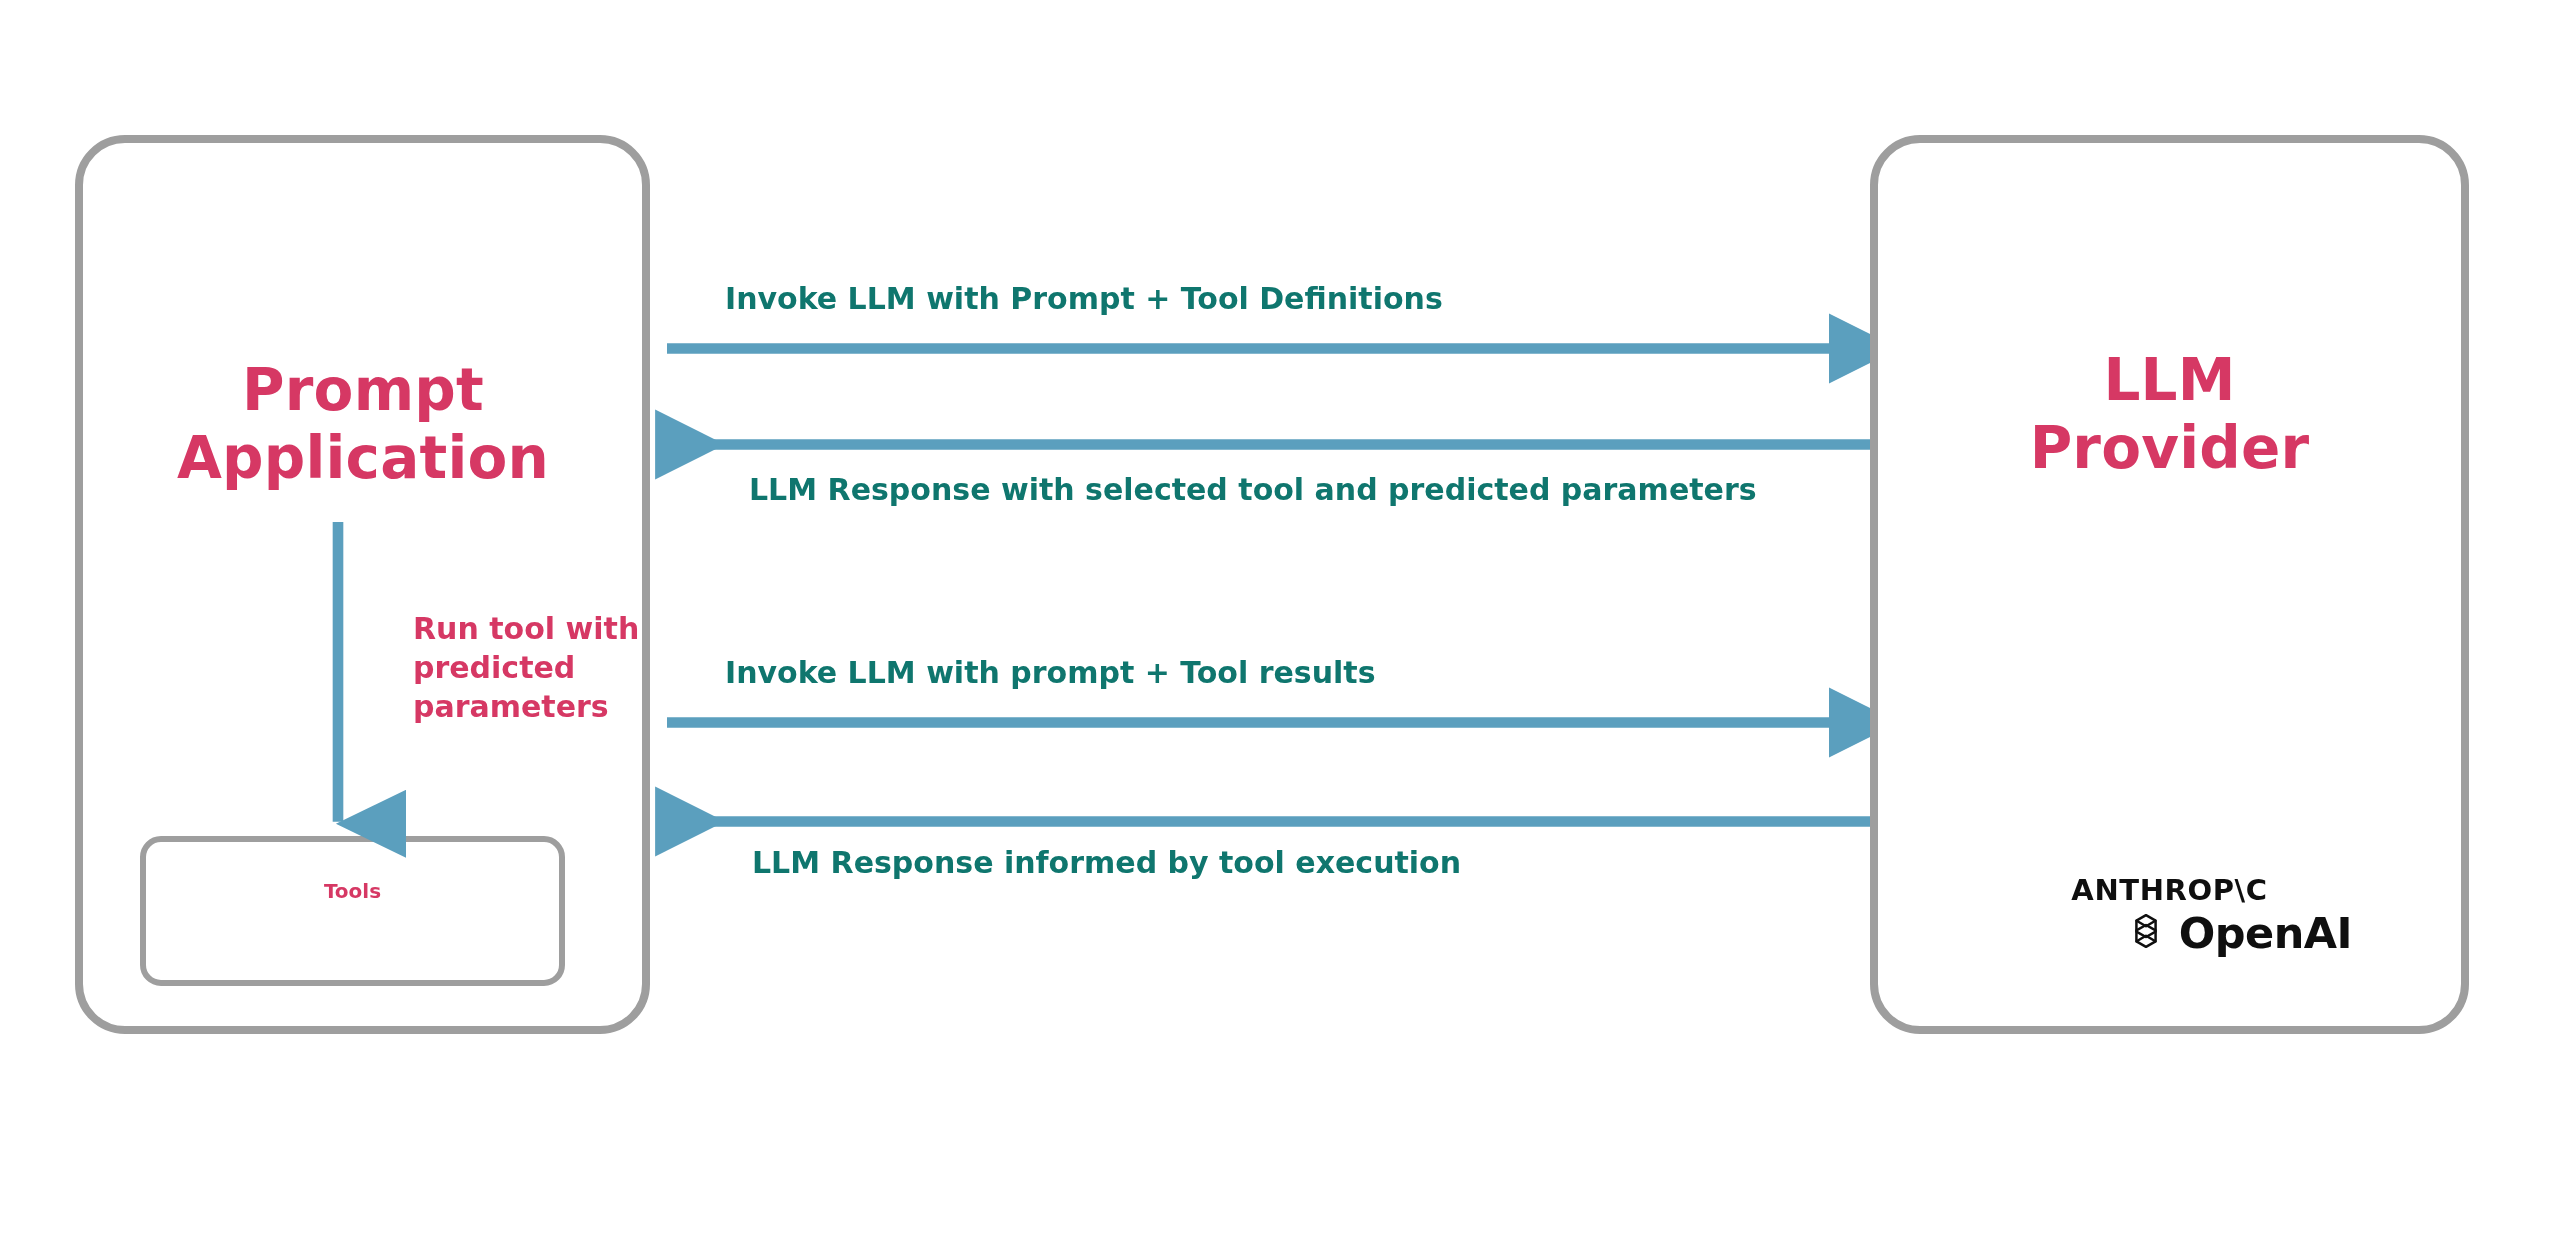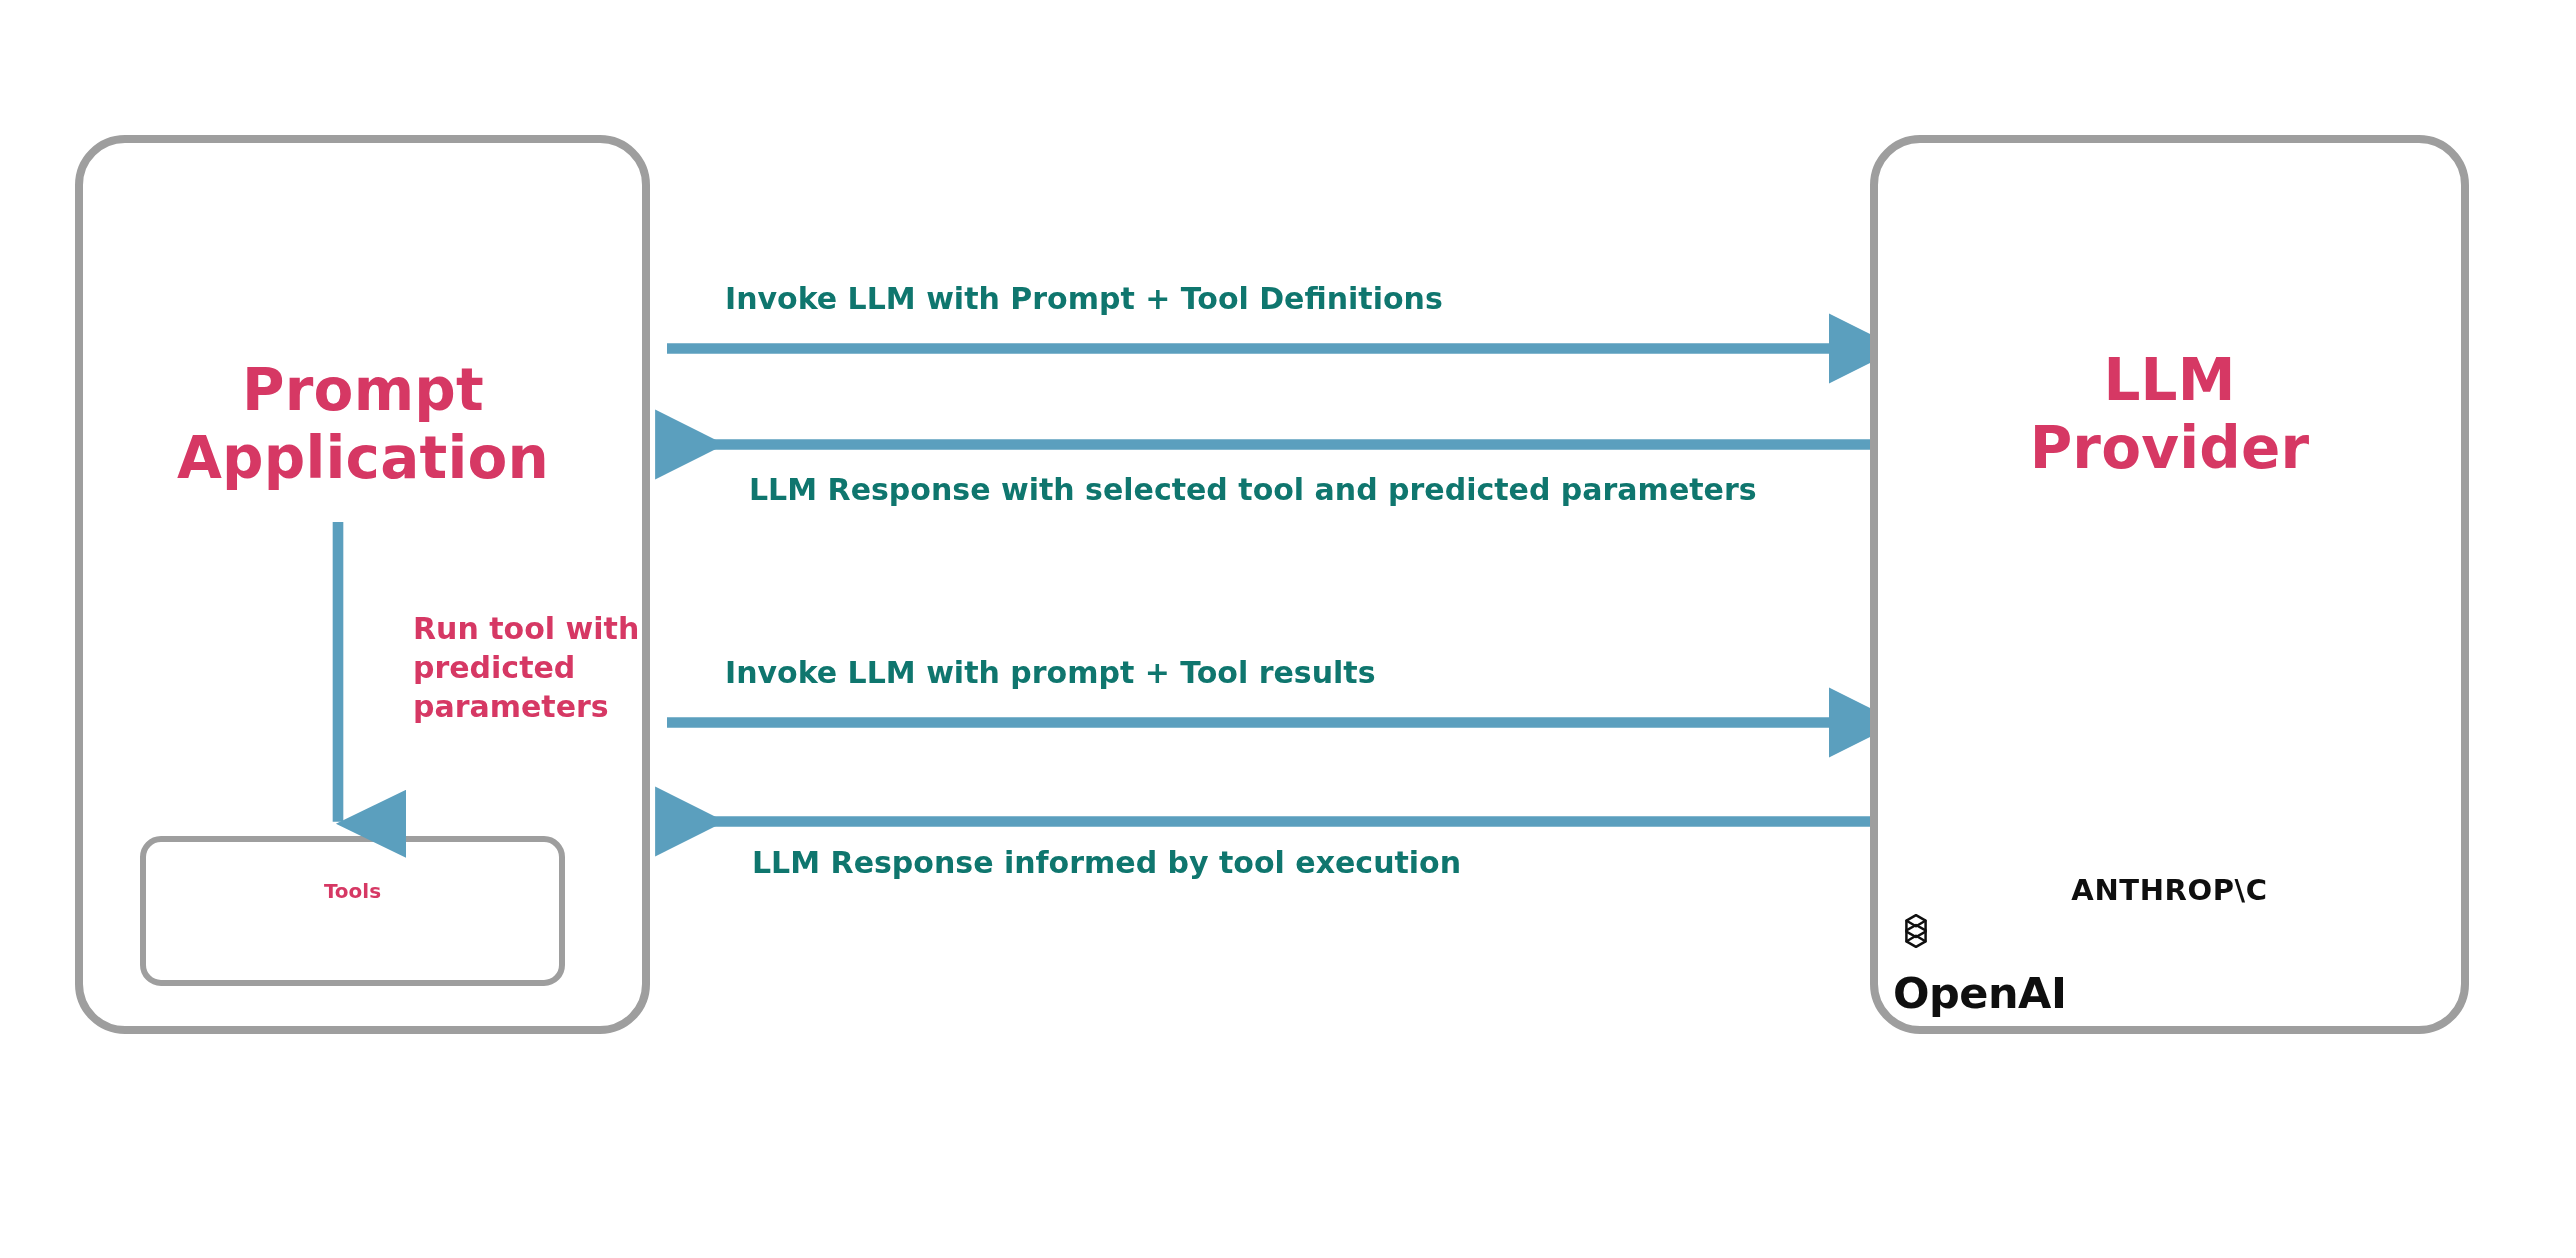--- a/index.html
+++ b/index.html
@@ -122,28 +122,27 @@
     top: 873px;
     width: 551px;
     text-align: center;
     color: #0f0f0f;
     font-weight: 700;
     font-size: 29px;
     letter-spacing: 0.6px;
   }
   #openai-logo {
     position: absolute;
-    left: 1893px;
+    left: 1962px;
     top: 908px;
     width: 551px;
     display: flex;
-    align-items: flex-start;
+    align-items: center;
     justify-content: center;
     gap: 9.7px;
-    flex-direction: column;
   }
   #openai-wordmark {
     color: #0f0f0f;
     font-weight: 700;
     font-size: 43px;
     letter-spacing: -0.5px;
   }
 </style>
 </head>
 <body>

